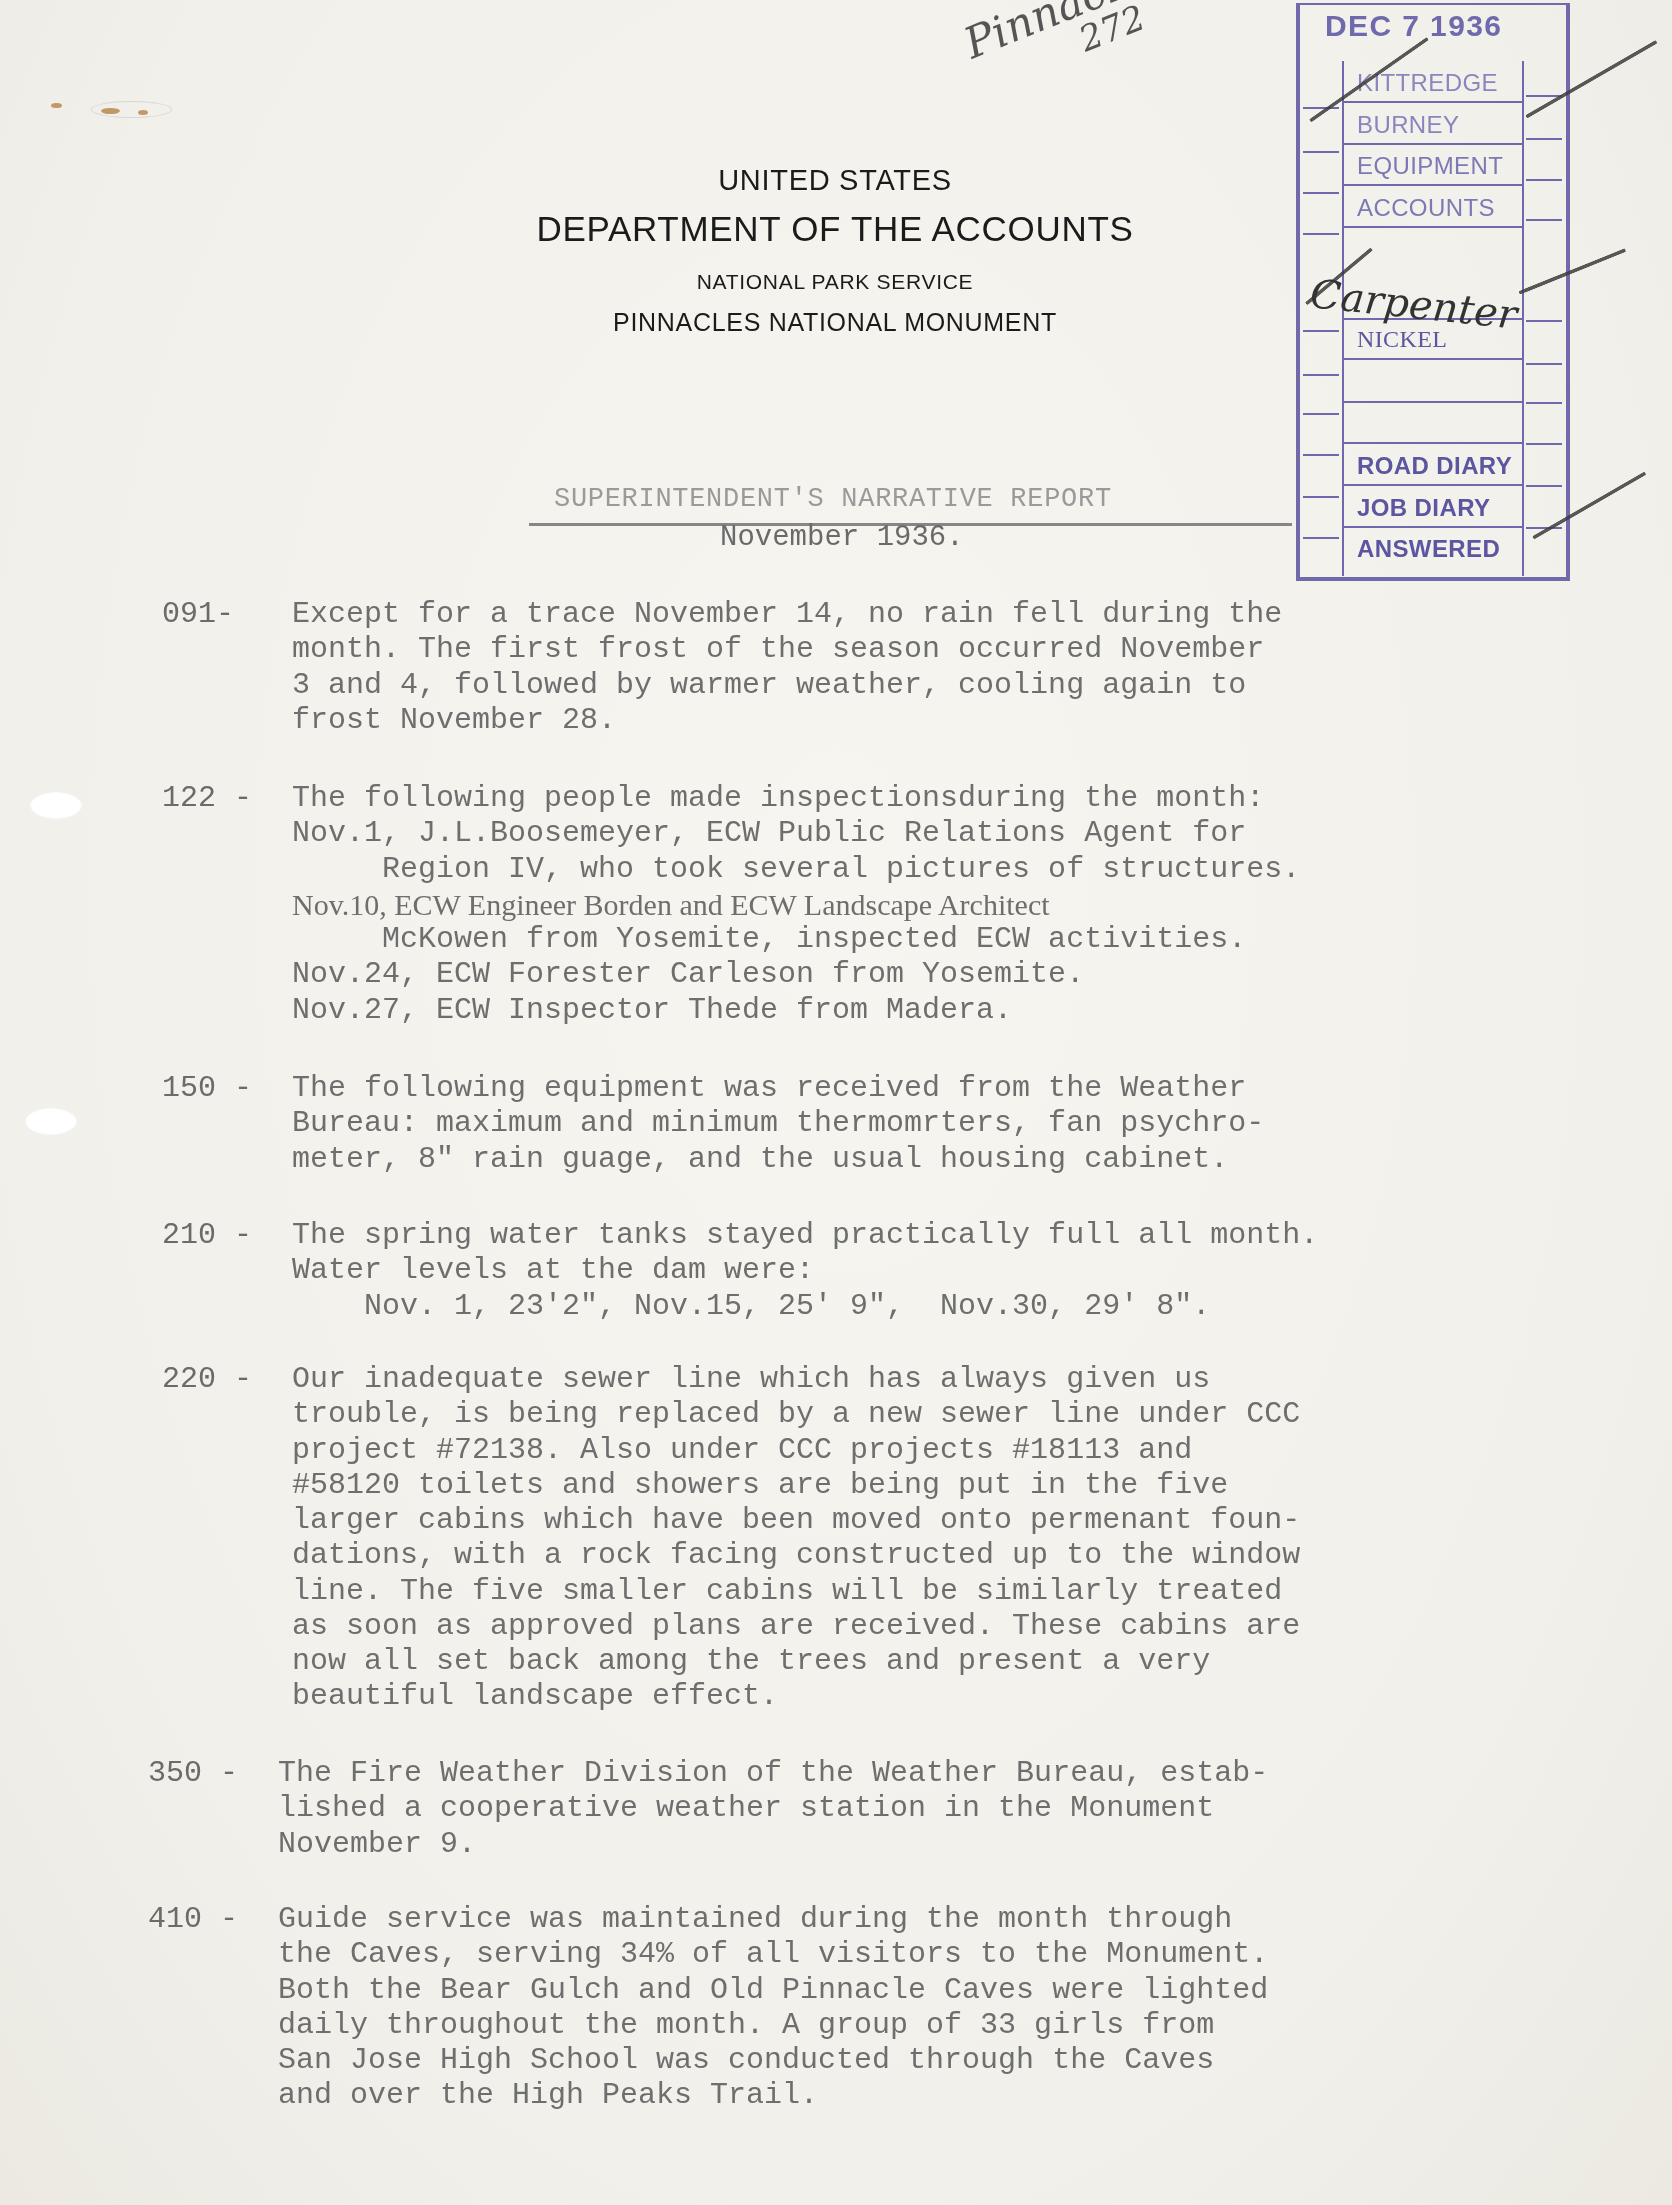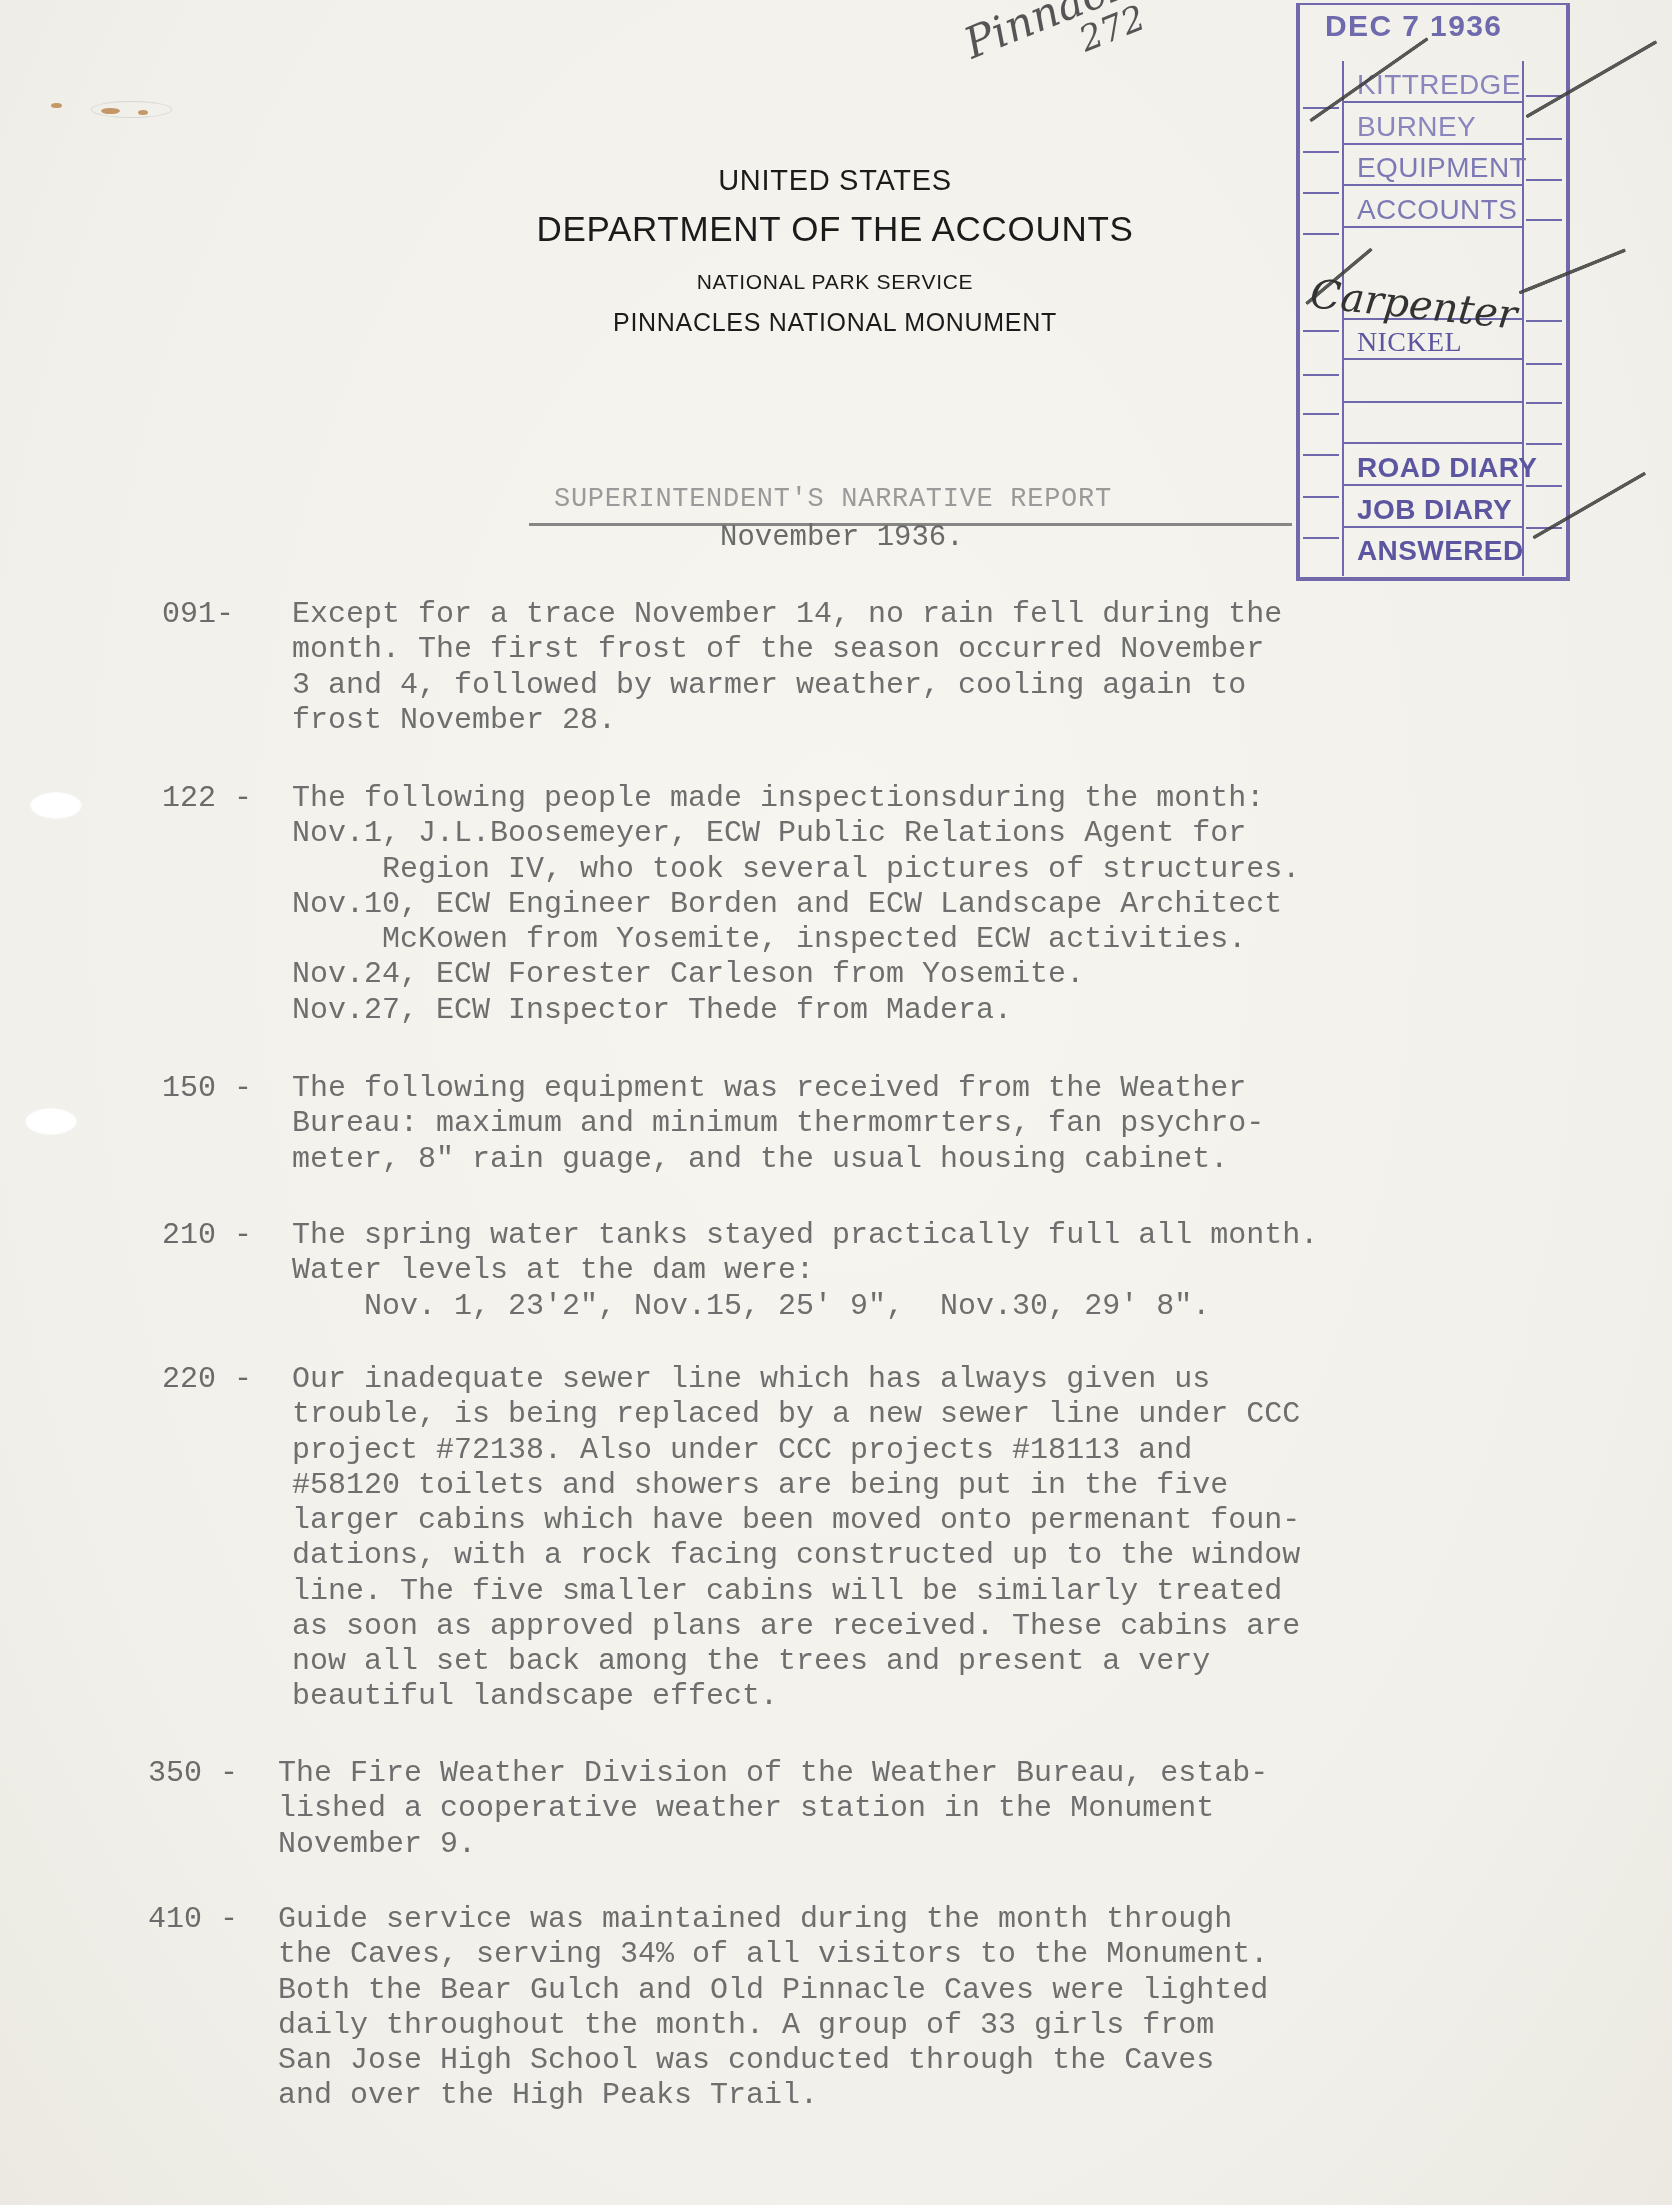--- a/index.html
+++ b/index.html
@@ -102,21 +102,21 @@
       position: absolute;
       left: 46px; top: 58px;
       width: 178px; height: 515px;
       border-left: 2.2px solid #6f68ad;
       border-right: 2.2px solid #6f68ad;
     }
     .stamp-row {
       position: absolute;
       left: 0; width: 178px;
       border-bottom: 2.2px solid #6f68ad;
-      font-size: 28px;
+      font-size: 24px;
       padding-left: 13px;
       box-sizing: border-box;
       white-space: nowrap;
       letter-spacing: 0.4px;
     }
     .stamp-tick {
       position: absolute;
       width: 36px;
       border-top: 2.2px solid #6f68ad;
     }
@@ -277,21 +277,21 @@
       <span class="entry-line" style="top:35px;">month. The first frost of the season occurred November</span>
       <span class="entry-line" style="top:71px;">3 and 4, followed by warmer weather, cooling again to</span>
       <span class="entry-line" style="top:106px;">frost November 28.</span>
     </div>
 
     <div class="entry" style="left:162px; top:781px;">
       <span class="entry-code">122 -</span>
       <span class="entry-line" style="top:0px;">The following people made inspectionsduring the month:</span>
       <span class="entry-line" style="top:35px;">Nov.1, J.L.Boosemeyer, ECW Public Relations Agent for</span>
       <span class="entry-line" style="top:71px;">     Region IV, who took several pictures of structures.</span>
-      <span class="entry-line" style="top:106px;">Nov.10, ECW Engineer Borden and ECW Landscape Architect</span>
+      <span class="entry-line" style="top:106px;font-family:Liberation Serif, serif;">Nov.10, ECW Engineer Borden and ECW Landscape Architect</span>
       <span class="entry-line" style="top:141px;">     McKowen from Yosemite, inspected ECW activities.</span>
       <span class="entry-line" style="top:176px;">Nov.24, ECW Forester Carleson from Yosemite.</span>
       <span class="entry-line" style="top:212px;">Nov.27, ECW Inspector Thede from Madera.</span>
     </div>
 
     <div class="entry" style="left:162px; top:1071px;">
       <span class="entry-code">150 -</span>
       <span class="entry-line" style="top:0px;">The following equipment was received from the Weather</span>
       <span class="entry-line" style="top:35px;">Bureau: maximum and minimum thermomrters, fan psychro-</span>
       <span class="entry-line" style="top:71px;">meter, 8" rain guage, and the usual housing cabinet.</span>

